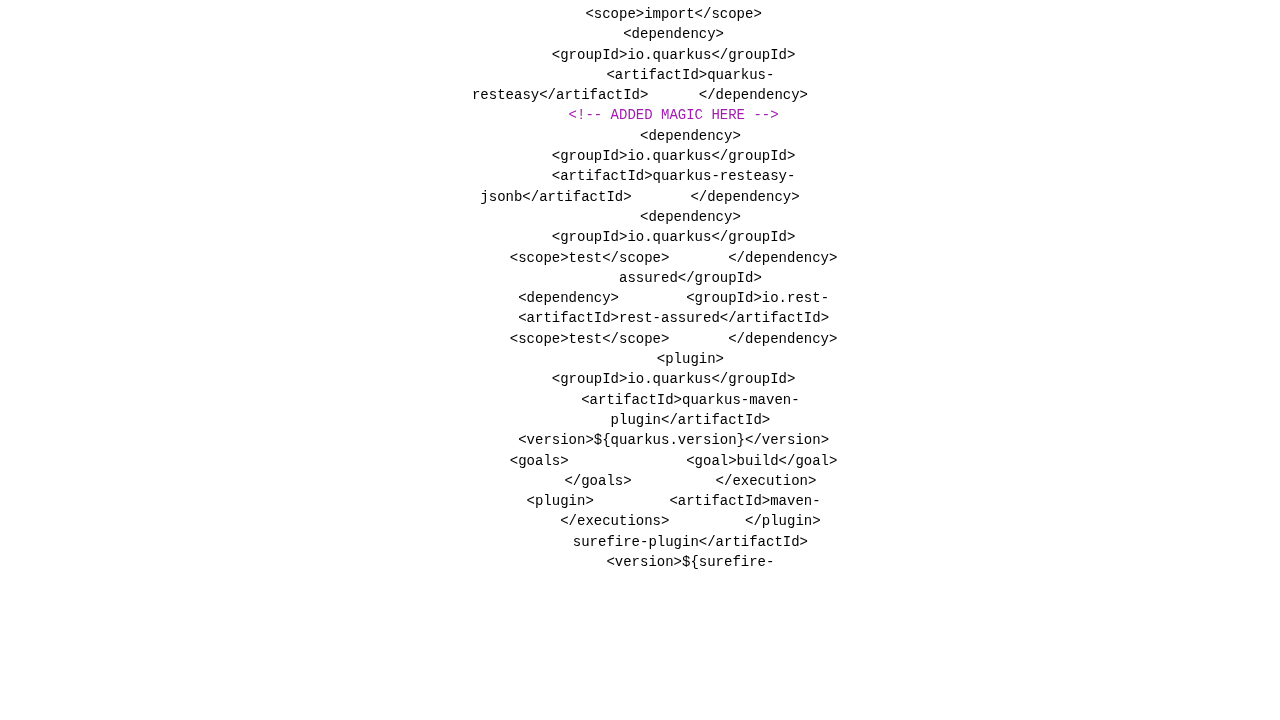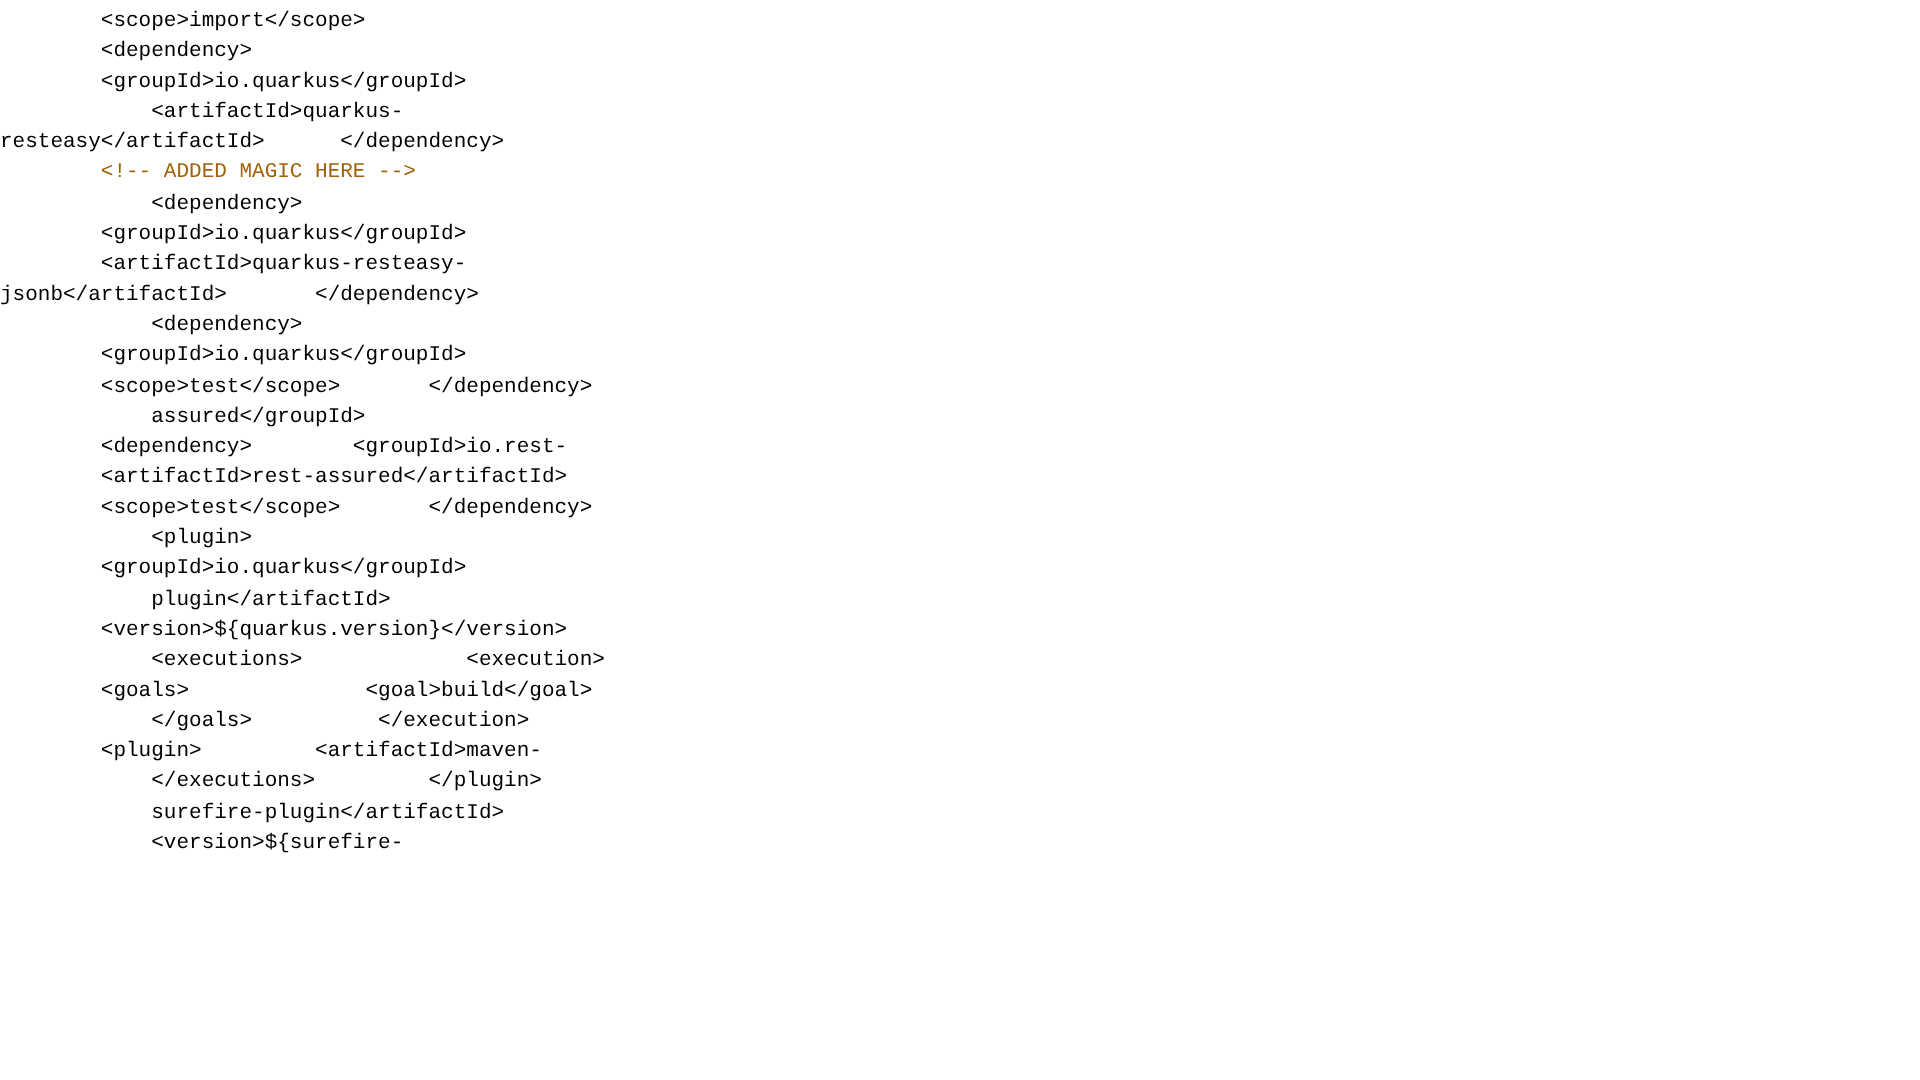--- a/index.html
+++ b/index.html
@@ -17,34 +17,34 @@
       height: 720px;
       overflow: hidden;
       display: flex;
       justify-content: center;
       align-items: flex-start;
       padding-top: 0;
     }
 
     .code-container {
       width: 100%;
-      text-align: left;
+      text-align: center;
       line-height: 1.45;
       padding: 4px 0;
     }
 
     .code-line {
       display: block;
       white-space: pre;
     }
 
     .comment-line {
       display: block;
       white-space: pre;
-      color: #a16207;
+      color: #a21caf;
     }
   </style>
 </head>
 <body>
 
 <div class="code-container">
     <span class="code-line">        &lt;scope&gt;import&lt;/scope&gt;</span>
     <span class="code-line">        &lt;dependency&gt;</span>
     <span class="code-line">        &lt;groupId&gt;io.quarkus&lt;/groupId&gt;</span>
     <span class="code-line">            &lt;artifactId&gt;quarkus-</span>
@@ -56,22 +56,22 @@
     <span class="code-line">jsonb&lt;/artifactId&gt;       &lt;/dependency&gt;</span>
     <span class="code-line">            &lt;dependency&gt;</span>
     <span class="code-line">        &lt;groupId&gt;io.quarkus&lt;/groupId&gt;</span>
     <span class="code-line">        &lt;scope&gt;test&lt;/scope&gt;       &lt;/dependency&gt;</span>
     <span class="code-line">            assured&lt;/groupId&gt;</span>
     <span class="code-line">        &lt;dependency&gt;        &lt;groupId&gt;io.rest-</span>
     <span class="code-line">        &lt;artifactId&gt;rest-assured&lt;/artifactId&gt;</span>
     <span class="code-line">        &lt;scope&gt;test&lt;/scope&gt;       &lt;/dependency&gt;</span>
     <span class="code-line">            &lt;plugin&gt;</span>
     <span class="code-line">        &lt;groupId&gt;io.quarkus&lt;/groupId&gt;</span>
+    <span class="code-line">            &lt;artifactId&gt;quarkus-maven-</span>
     <span class="code-line">            plugin&lt;/artifactId&gt;</span>
     <span class="code-line">        &lt;version&gt;${quarkus.version}&lt;/version&gt;</span>
-    <span class="code-line">            &lt;executions&gt;             &lt;execution&gt;</span>
     <span class="code-line">        &lt;goals&gt;              &lt;goal&gt;build&lt;/goal&gt;</span>
     <span class="code-line">            &lt;/goals&gt;          &lt;/execution&gt;</span>
     <span class="code-line">        &lt;plugin&gt;         &lt;artifactId&gt;maven-</span>
     <span class="code-line">            &lt;/executions&gt;         &lt;/plugin&gt;</span>
     <span class="code-line">            surefire-plugin&lt;/artifactId&gt;</span>
     <span class="code-line">            &lt;version&gt;${surefire-</span>
   </div>
 
 </body></html>

